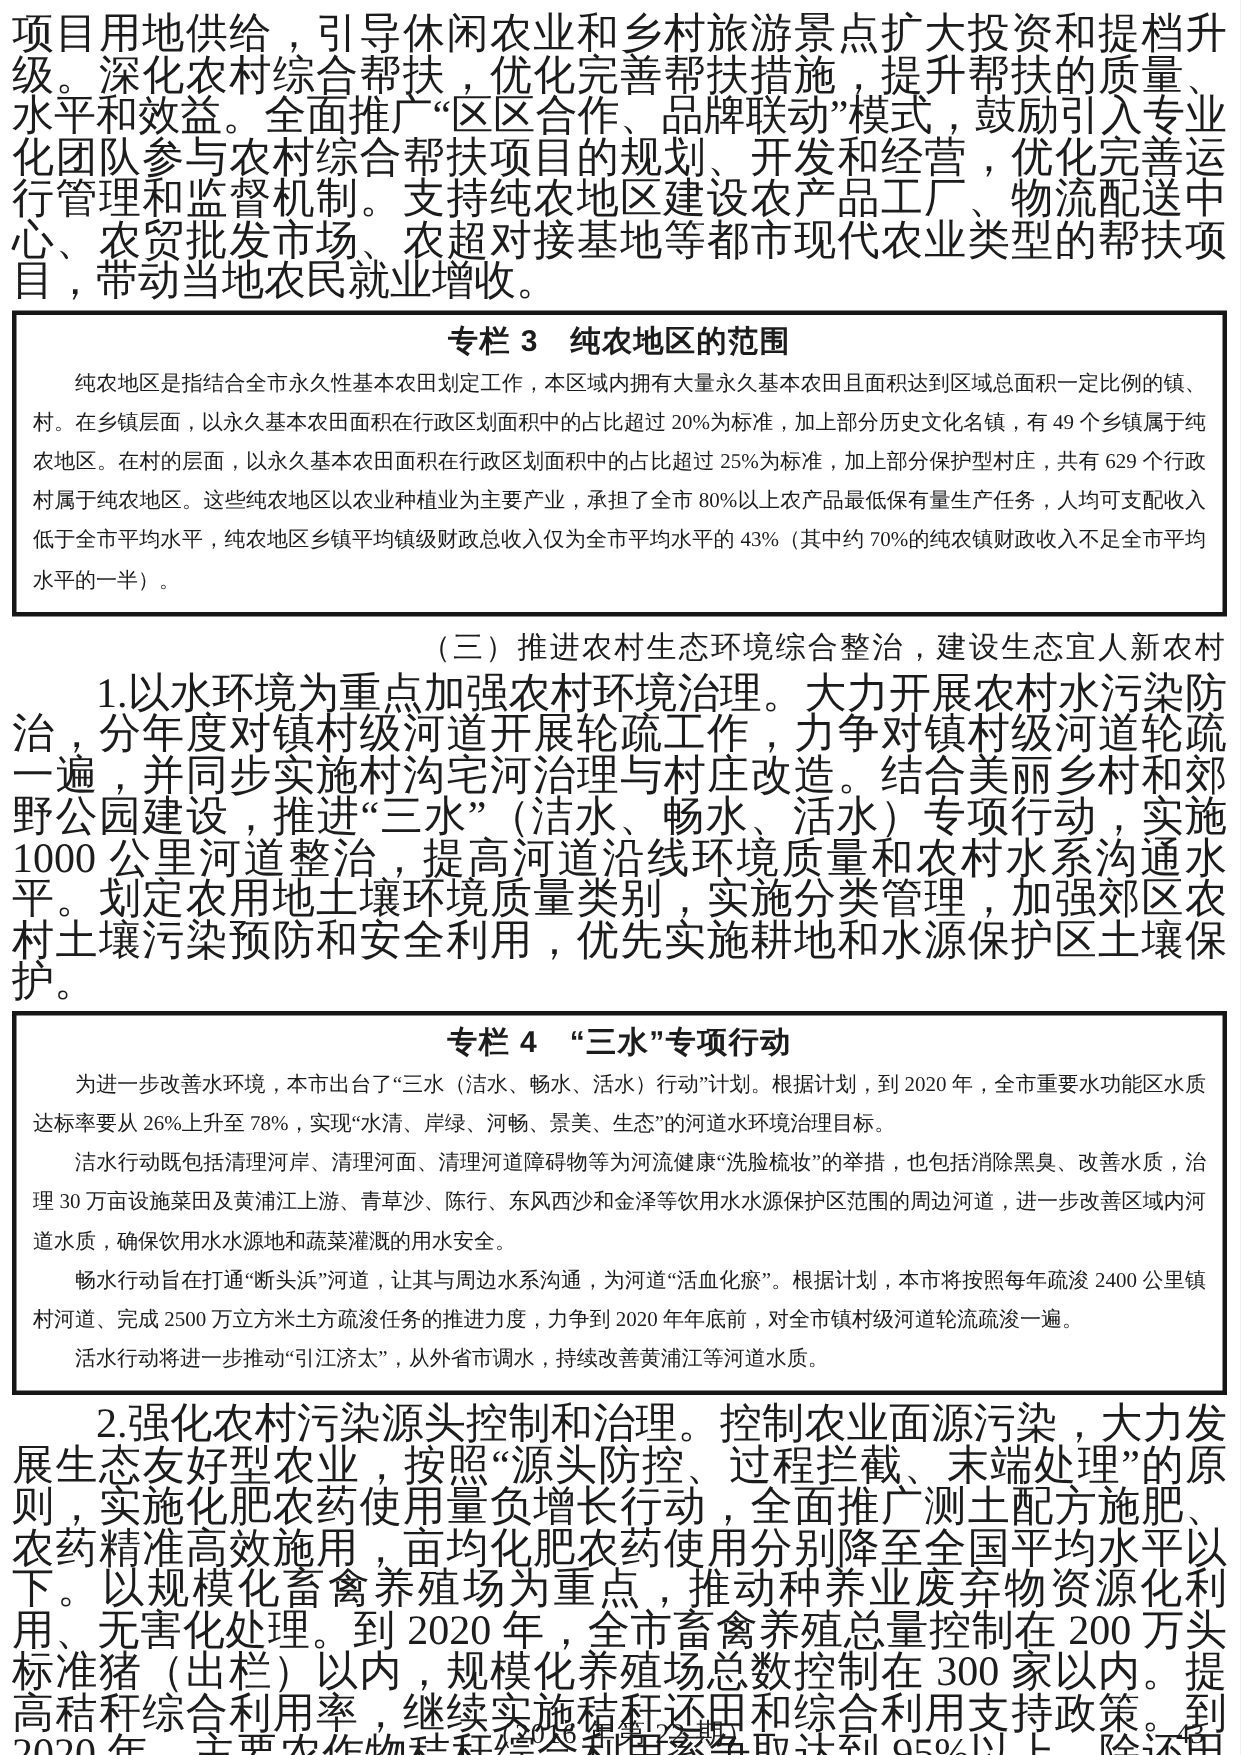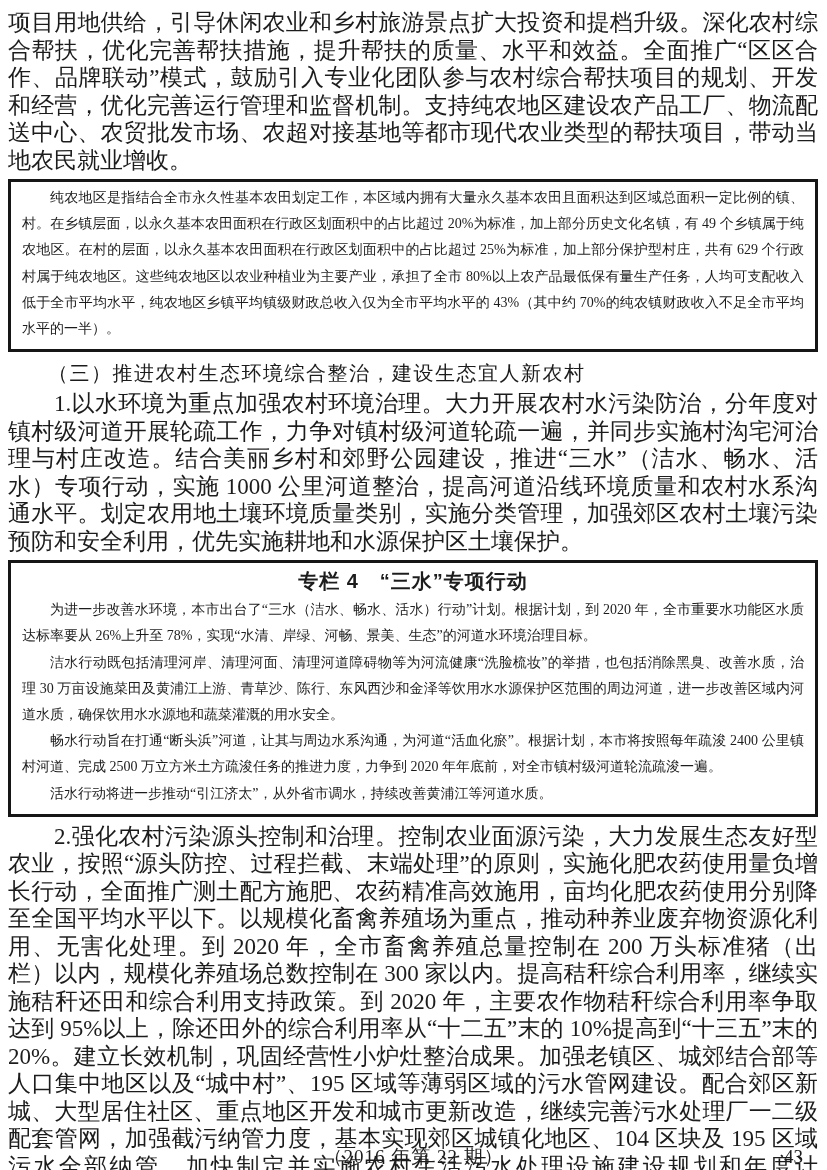--- a/index.html
+++ b/index.html
@@ -9,33 +9,33 @@
       margin: 0 auto;
       background: #ffffff;
       box-sizing: border-box;
       position: relative;
       padding: 9px 9px 0 8px;
       font-family: "Liberation Serif", "DejaVu Serif", serif;
       color: #1c1c1c;
       overflow: hidden;
     }
     .para {
-      font-size: 23px;
+      font-size: 28px;
       line-height: 27.5px;
       text-align: justify;
       margin: 0;
     }
     .indent { text-indent: 2em; }
     .heading-kai {
       font-size: 20px;
       line-height: 30px;
       text-indent: 2em;
       margin: 3px 0 2px 0;
       letter-spacing: 1.5px;
-      text-align: left;
+      text-align: right;
     }
     .box {
       border: 3px solid #161616;
       padding: 3px 11px 7px 11px;
       margin: 5px 0 6px 0;
     }
     .box-title {
       text-align: center;
       font-weight: 700;
       font-size: 20px;
@@ -74,20 +74,21 @@
     }
   </style>
 </head>
 <body>
 
 <div class="page">
 
   <p class="para">项目用地供给，引导休闲农业和乡村旅游景点扩大投资和提档升级。深化农村综合帮扶，优化完善帮扶措施，提升帮扶的质量、水平和效益。全面推广“区区合作、品牌联动”模式，鼓励引入专业化团队参与农村综合帮扶项目的规划、开发和经营，优化完善运行管理和监督机制。支持纯农地区建设农产品工厂、物流配送中心、农贸批发市场、农超对接基地等都市现代农业类型的帮扶项目，带动当地农民就业增收。</p>
 
   <div class="box">
+    <p class="box-title">专栏 3　纯农地区的范围</p>
     <p class="box-para">纯农地区是指结合全市永久性基本农田划定工作，本区域内拥有大量永久基本农田且面积达到区域总面积一定比例的镇、村。在乡镇层面，以永久基本农田面积在行政区划面积中的占比超过 20%为标准，加上部分历史文化名镇，有 49 个乡镇属于纯农地区。在村的层面，以永久基本农田面积在行政区划面积中的占比超过 25%为标准，加上部分保护型村庄，共有 629 个行政村属于纯农地区。这些纯农地区以农业种植业为主要产业，承担了全市 80%以上农产品最低保有量生产任务，人均可支配收入低于全市平均水平，纯农地区乡镇平均镇级财政总收入仅为全市平均水平的 43%（其中约 70%的纯农镇财政收入不足全市平均水平的一半）。</p>
   </div>
 
   <p class="heading-kai">（三）推进农村生态环境综合整治，建设生态宜人新农村</p>
 
 
   <p class="para indent">1.以水环境为重点加强农村环境治理。大力开展农村水污染防治，分年度对镇村级河道开展轮疏工作，力争对镇村级河道轮疏一遍，并同步实施村沟宅河治理与村庄改造。结合美丽乡村和郊野公园建设，推进“三水”（洁水、畅水、活水）专项行动，实施 1000 公里河道整治，提高河道沿线环境质量和农村水系沟通水平。划定农用地土壤环境质量类别，实施分类管理，加强郊区农村土壤污染预防和安全利用，优先实施耕地和水源保护区土壤保护。</p>
 
   <div class="box">
     <p class="box-title">专栏 4　“三水”专项行动</p>

